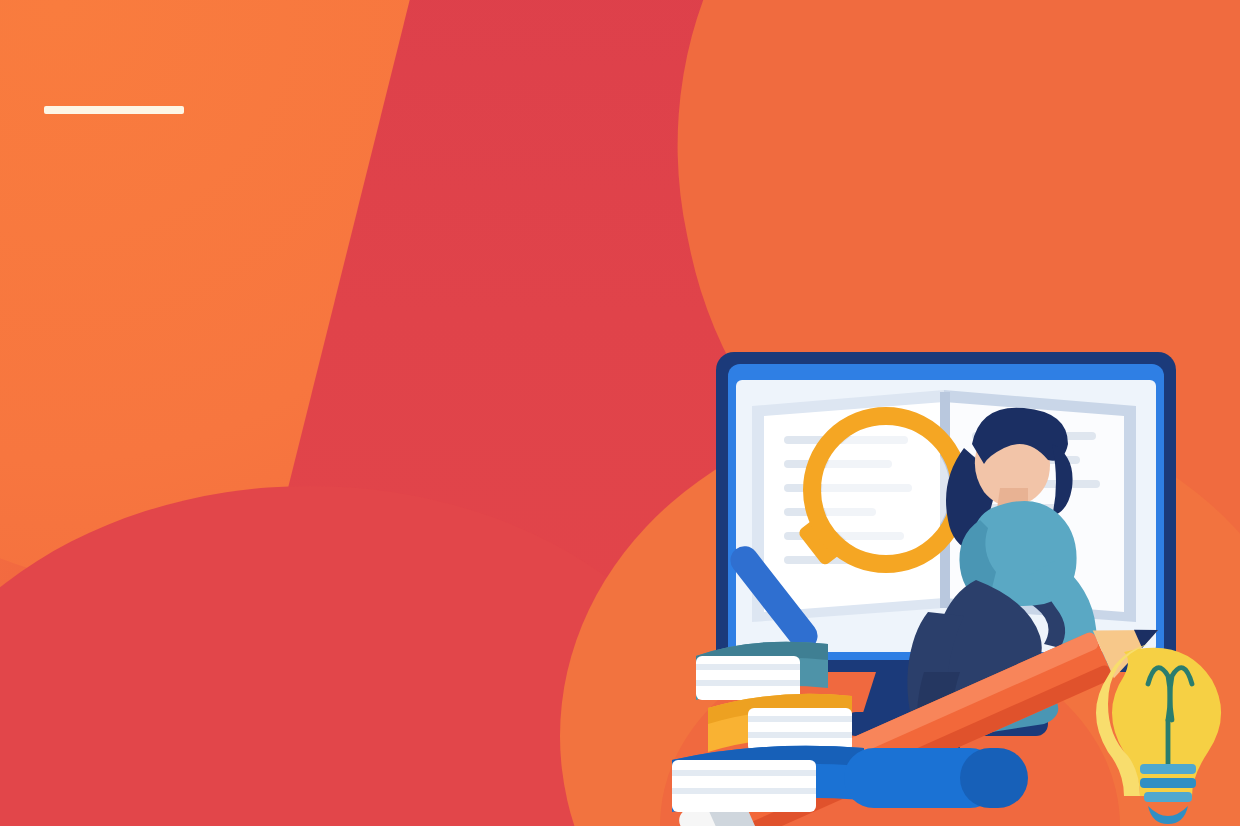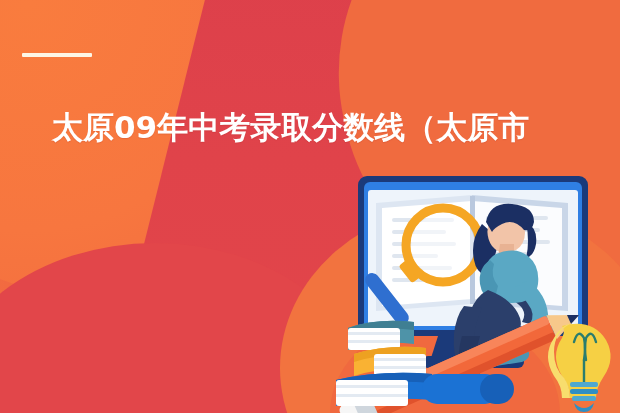--- a/index.html
+++ b/index.html
@@ -72,21 +72,20 @@
 
   <div class="bgshape" id="blob-left"></div>
   <div class="bgshape" id="band-red"></div>
   <div class="bgshape" id="blob-right"></div>
   <div class="bgshape" id="blob-bl"></div>
   <div class="bgshape" id="blob-lowright"></div>
   <div class="bgshape" id="blob-bottom"></div>
 
   <div id="rule"></div>
 
-  <div id="title">太原09年中考录取分数线（太原市</div>
 
   <div id="illus">
     <svg viewBox="0 0 292 250" xmlns="http://www.w3.org/2000/svg">
 
       <g>
         <rect x="28" y="8" width="230" height="160" rx="9" fill="#1b3a7a"></rect>
         <rect x="34" y="14" width="218" height="148" rx="6" fill="#2f7fe4"></rect>
         <rect x="38" y="22" width="210" height="136" rx="3" fill="#eef4fb"></rect>
 
         <path d="M108 168 h70 l7 22 h-84 z" fill="#1b3a7a"></path>

